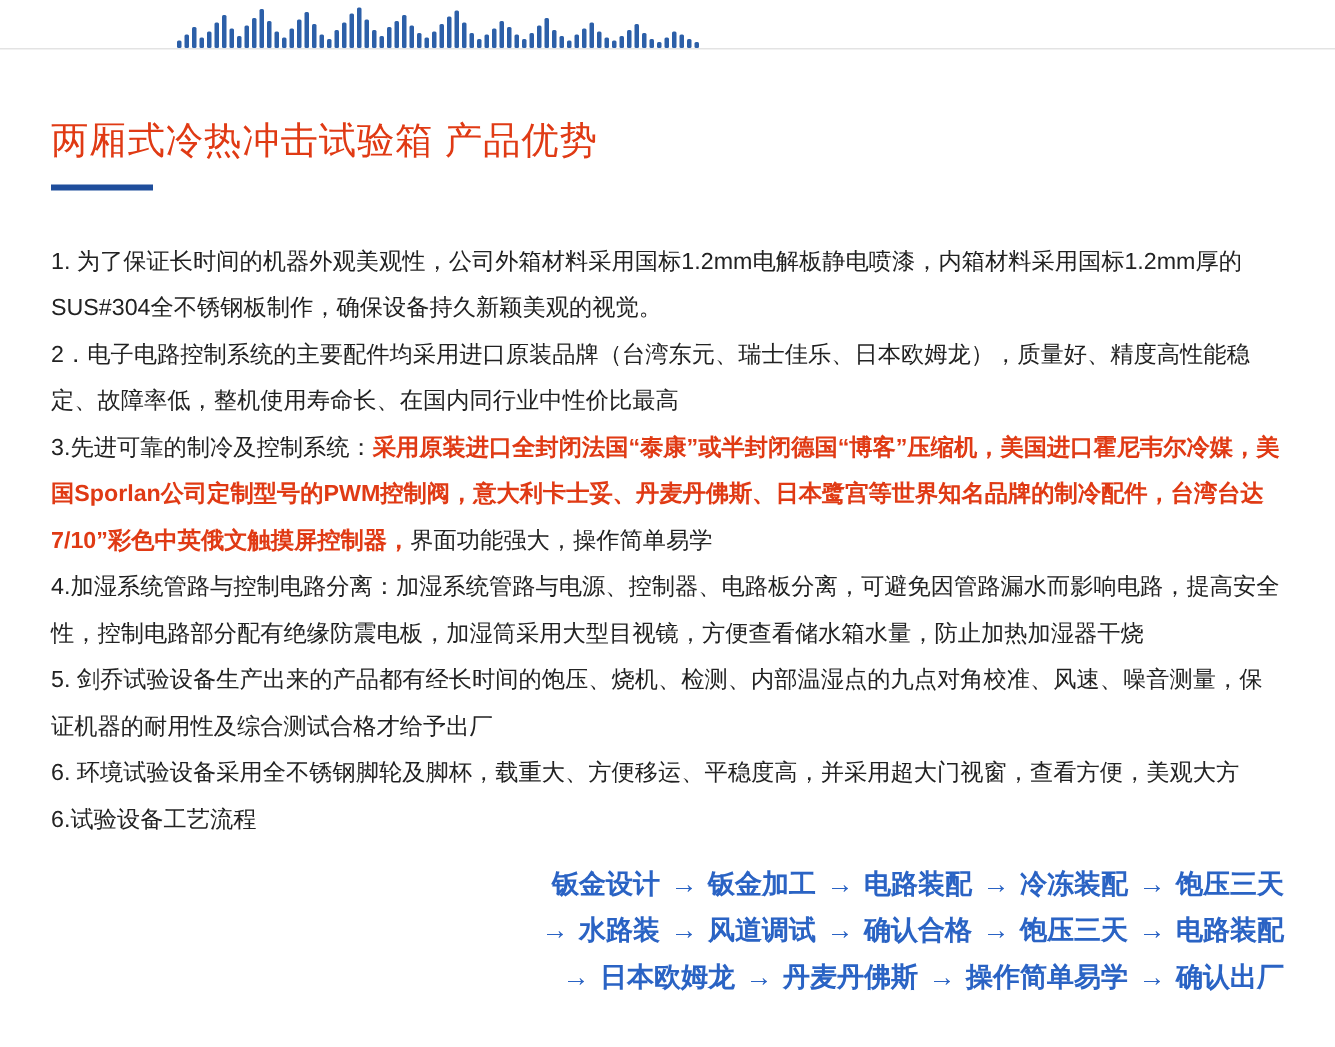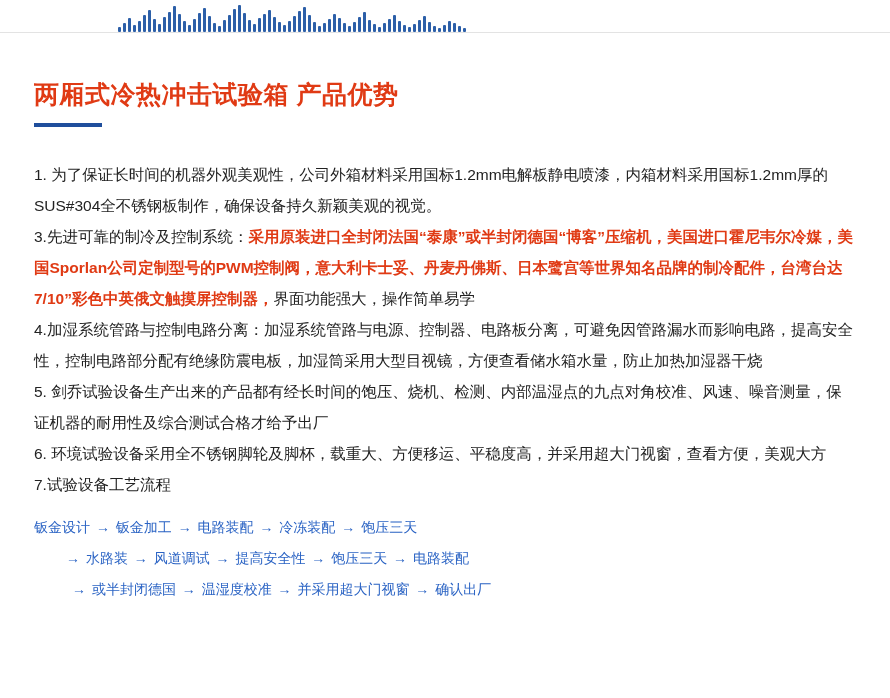--- a/index.html
+++ b/index.html
@@ -45,21 +45,21 @@
   }
   .content {
     padding: 0 34px;
     box-sizing: border-box;
   }
   .title-block {
     margin-top: 46px;
   }
   h1.doc-title {
     font-size: 25px;
-    font-weight: bold;
+    font-weight: normal;
     color: #e03a14;
     margin: 0;
     letter-spacing: 0.5px;
     line-height: 1.2;
   }
   .title-underline {
     width: 68px;
     height: 4px;
     background: #1f4e9c;
     margin-top: 14px;
@@ -74,24 +74,25 @@
     margin: 0;
     text-indent: 0;
   }
   .hl-red {
     color: #e03a14;
     font-weight: bold;
   }
   
   .flow {
     margin-top: 12px;
-    text-align: left;
-    font-size: 14px;
+    text-align: right;
+    font-size: 18px;
     line-height: 31px;
     color: #2a63c4;
+    font-weight: bold;
   }
   .flow-line {
     white-space: nowrap;
   }
   .flow-node {
     color: #2a63c4;
   }
   .flow-arrow {
     color: #2a63c4;
     padding: 0 2px;
@@ -181,27 +182,28 @@
 
   <div class="content">
 
     <div class="title-block">
       <h1 class="doc-title">两厢式冷热冲击试验箱 产品优势</h1>
       <div class="title-underline"></div>
     </div>
 
     <div class="body-copy" id="body-copy">
         <p class="para"><span>1. 为了保证长时间的机器外观美观性，公司外箱材料采用国标1.2mm电解板静电喷漆，内箱材料采用国标1.2mm厚的SUS#304全不锈钢板制作，确保设备持久新颖美观的视觉。</span></p>
+        <p class="para"><span>2．电子电路控制系统的主要配件均采用进口原装品牌（台湾东元、瑞士佳乐、日本欧姆龙），质量好、精度高性能稳定、故障率低，整机使用寿命长、在国内同行业中性价比最高</span></p>
         <p class="para"><span>3.先进可靠的制冷及控制系统：</span><span class="hl-red">采用原装进口全封闭法国“泰康”或半封闭德国“博客”压缩机，美国进口霍尼韦尔冷媒，美国Sporlan公司定制型号的PWM控制阀，意大利卡士妥、丹麦丹佛斯、日本鹭宫等世界知名品牌的制冷配件，台湾台达7/10”彩色中英俄文触摸屏控制器，</span><span>界面功能强大，操作简单易学</span></p>
         <p class="para"><span>4.加湿系统管路与控制电路分离：加湿系统管路与电源、控制器、电路板分离，可避免因管路漏水而影响电路，提高安全性，控制电路部分配有绝缘防震电板，加湿筒采用大型目视镜，方便查看储水箱水量，防止加热加湿器干烧</span></p>
         <p class="para"><span>5. 剑乔试验设备生产出来的产品都有经长时间的饱压、烧机、检测、内部温湿点的九点对角校准、风速、噪音测量，保证机器的耐用性及综合测试合格才给予出厂</span></p>
         <p class="para"><span>6. 环境试验设备采用全不锈钢脚轮及脚杯，载重大、方便移运、平稳度高，并采用超大门视窗，查看方便，美观大方</span></p>
-        <p class="para"><span>7.试验设备工艺流程</span></p>
+        <p class="para"><span>6.试验设备工艺流程</span></p>
       </div>
 
     <div class="flow" id="flow">
         <div class="flow-line"><span class="flow-node">钣金设计</span><span class="flow-arrow"> → </span><span class="flow-node">钣金加工</span><span class="flow-arrow"> → </span><span class="flow-node">电路装配</span><span class="flow-arrow"> → </span><span class="flow-node">冷冻装配</span><span class="flow-arrow"> → </span><span class="flow-node">饱压三天</span></div>
-        <div class="flow-line indent-1"><span class="flow-arrow">→ </span><span class="flow-node">水路装</span><span class="flow-arrow"> → </span><span class="flow-node">风道调试</span><span class="flow-arrow"> → </span><span class="flow-node">提高安全性</span><span class="flow-arrow"> → </span><span class="flow-node">饱压三天</span><span class="flow-arrow"> → </span><span class="flow-node">电路装配</span></div>
-        <div class="flow-line indent-2"><span class="flow-arrow">→ </span><span class="flow-node">或半封闭德国</span><span class="flow-arrow"> → </span><span class="flow-node">温湿度校准</span><span class="flow-arrow"> → </span><span class="flow-node">并采用超大门视窗</span><span class="flow-arrow"> → </span><span class="flow-node">确认出厂</span></div>
+        <div class="flow-line indent-1"><span class="flow-arrow">→ </span><span class="flow-node">水路装</span><span class="flow-arrow"> → </span><span class="flow-node">风道调试</span><span class="flow-arrow"> → </span><span class="flow-node">确认合格</span><span class="flow-arrow"> → </span><span class="flow-node">饱压三天</span><span class="flow-arrow"> → </span><span class="flow-node">电路装配</span></div>
+        <div class="flow-line indent-2"><span class="flow-arrow">→ </span><span class="flow-node">日本欧姆龙</span><span class="flow-arrow"> → </span><span class="flow-node">丹麦丹佛斯</span><span class="flow-arrow"> → </span><span class="flow-node">操作简单易学</span><span class="flow-arrow"> → </span><span class="flow-node">确认出厂</span></div>
       </div>
 
   </div>
 </div>
 
 </body></html>

